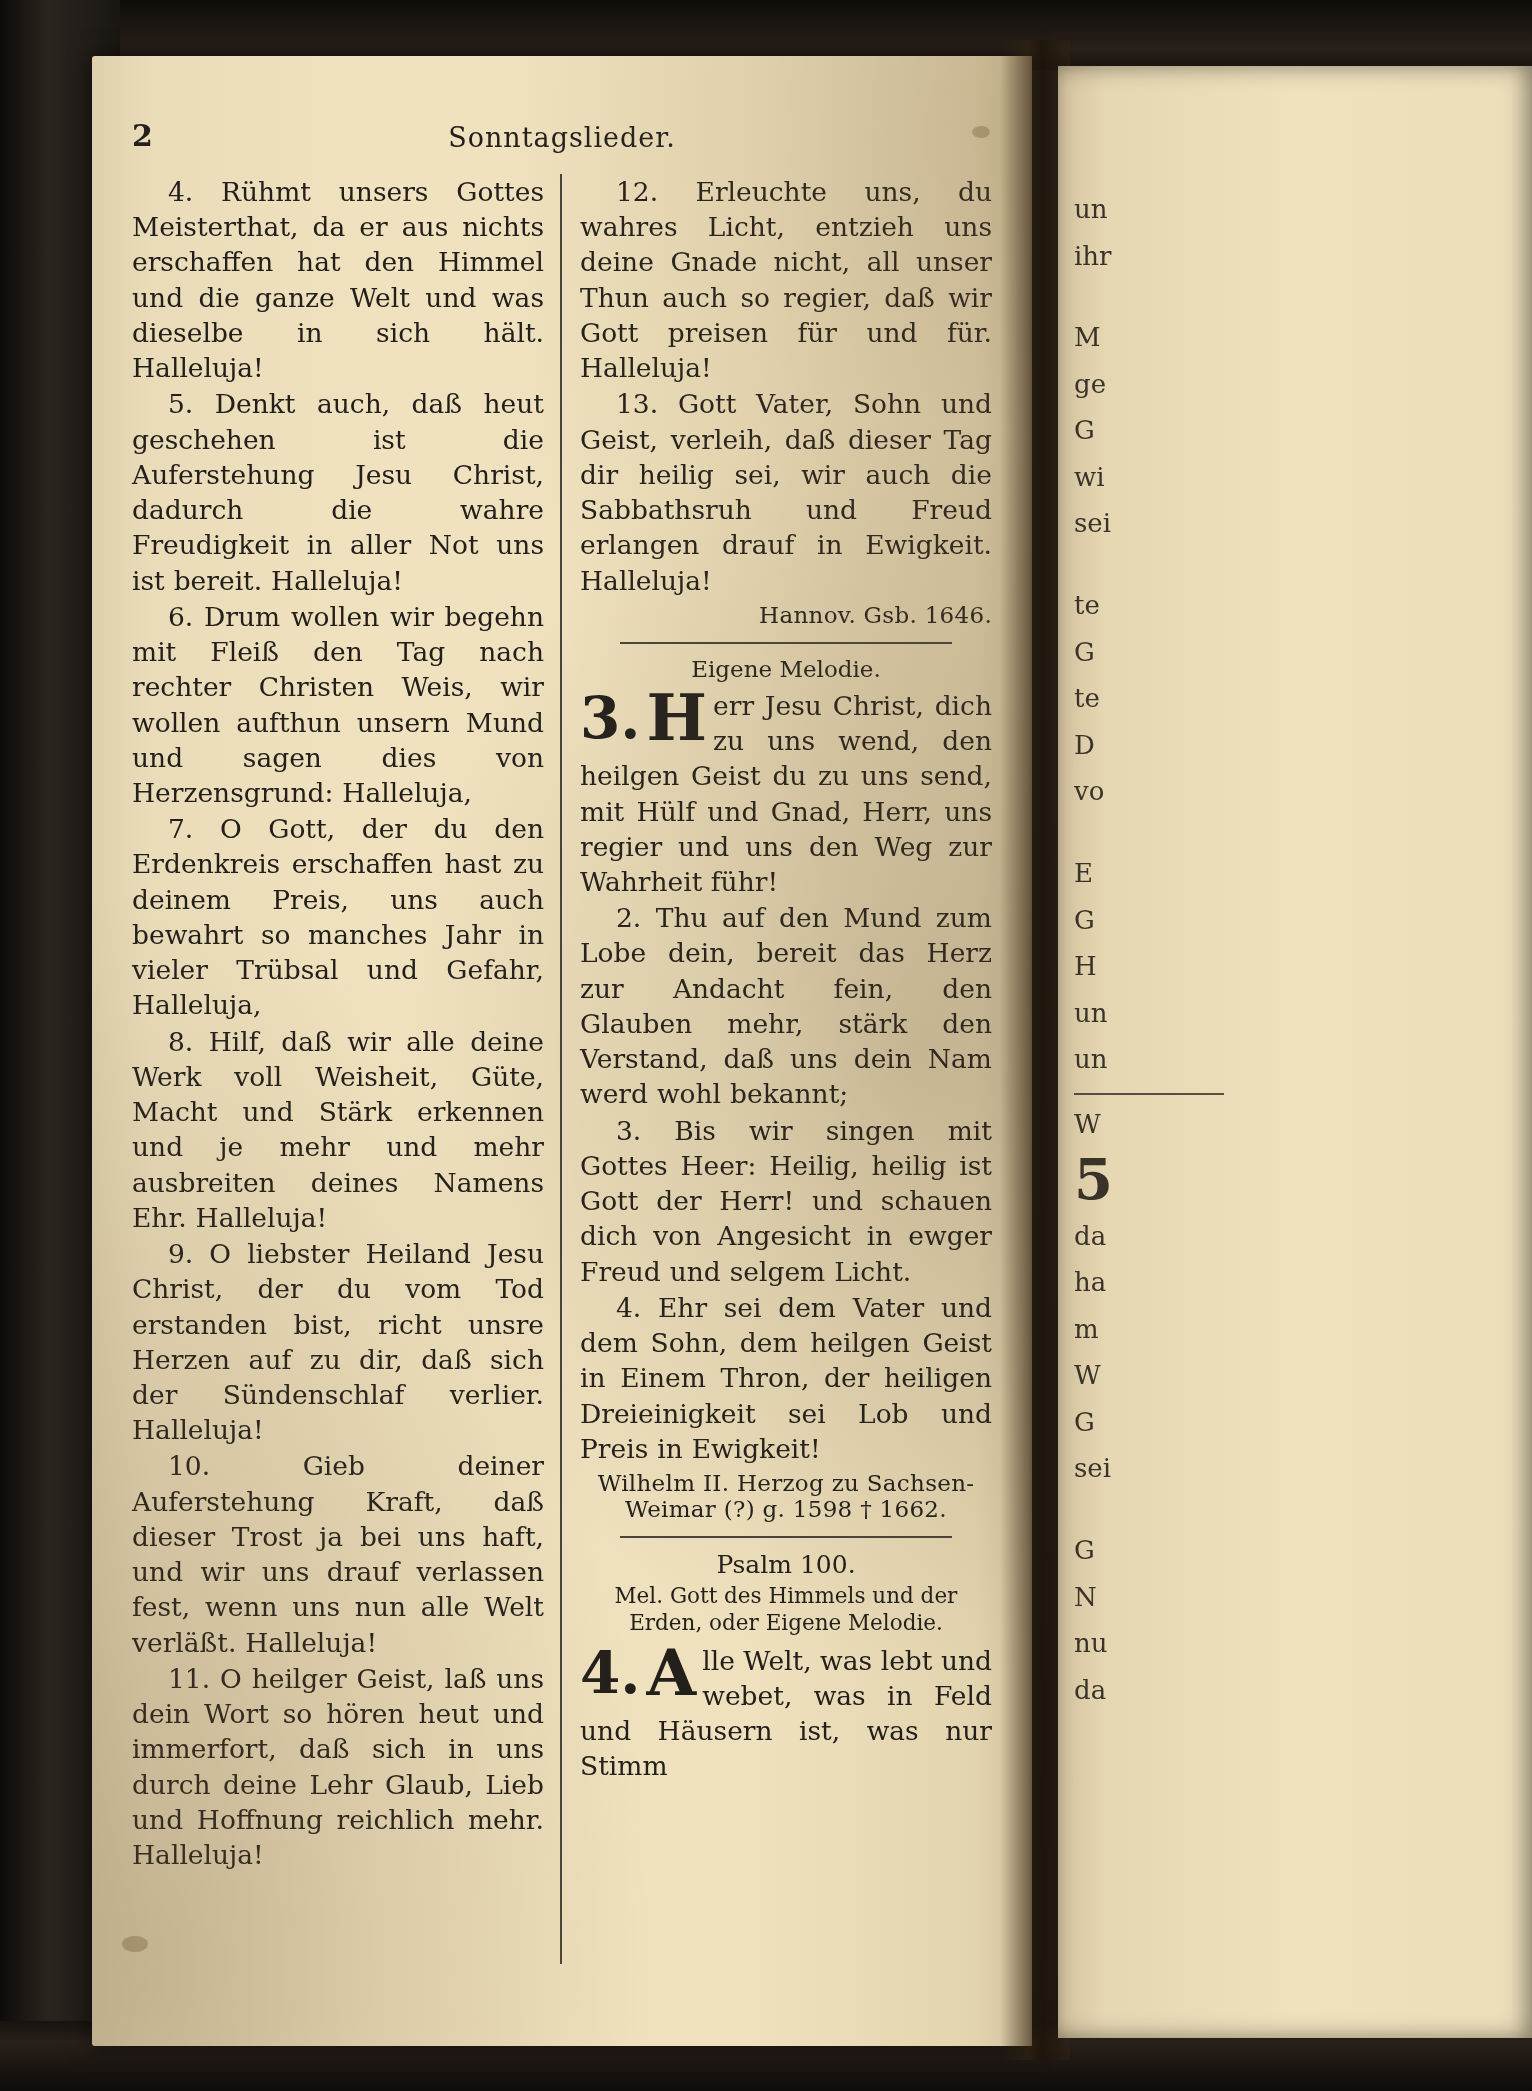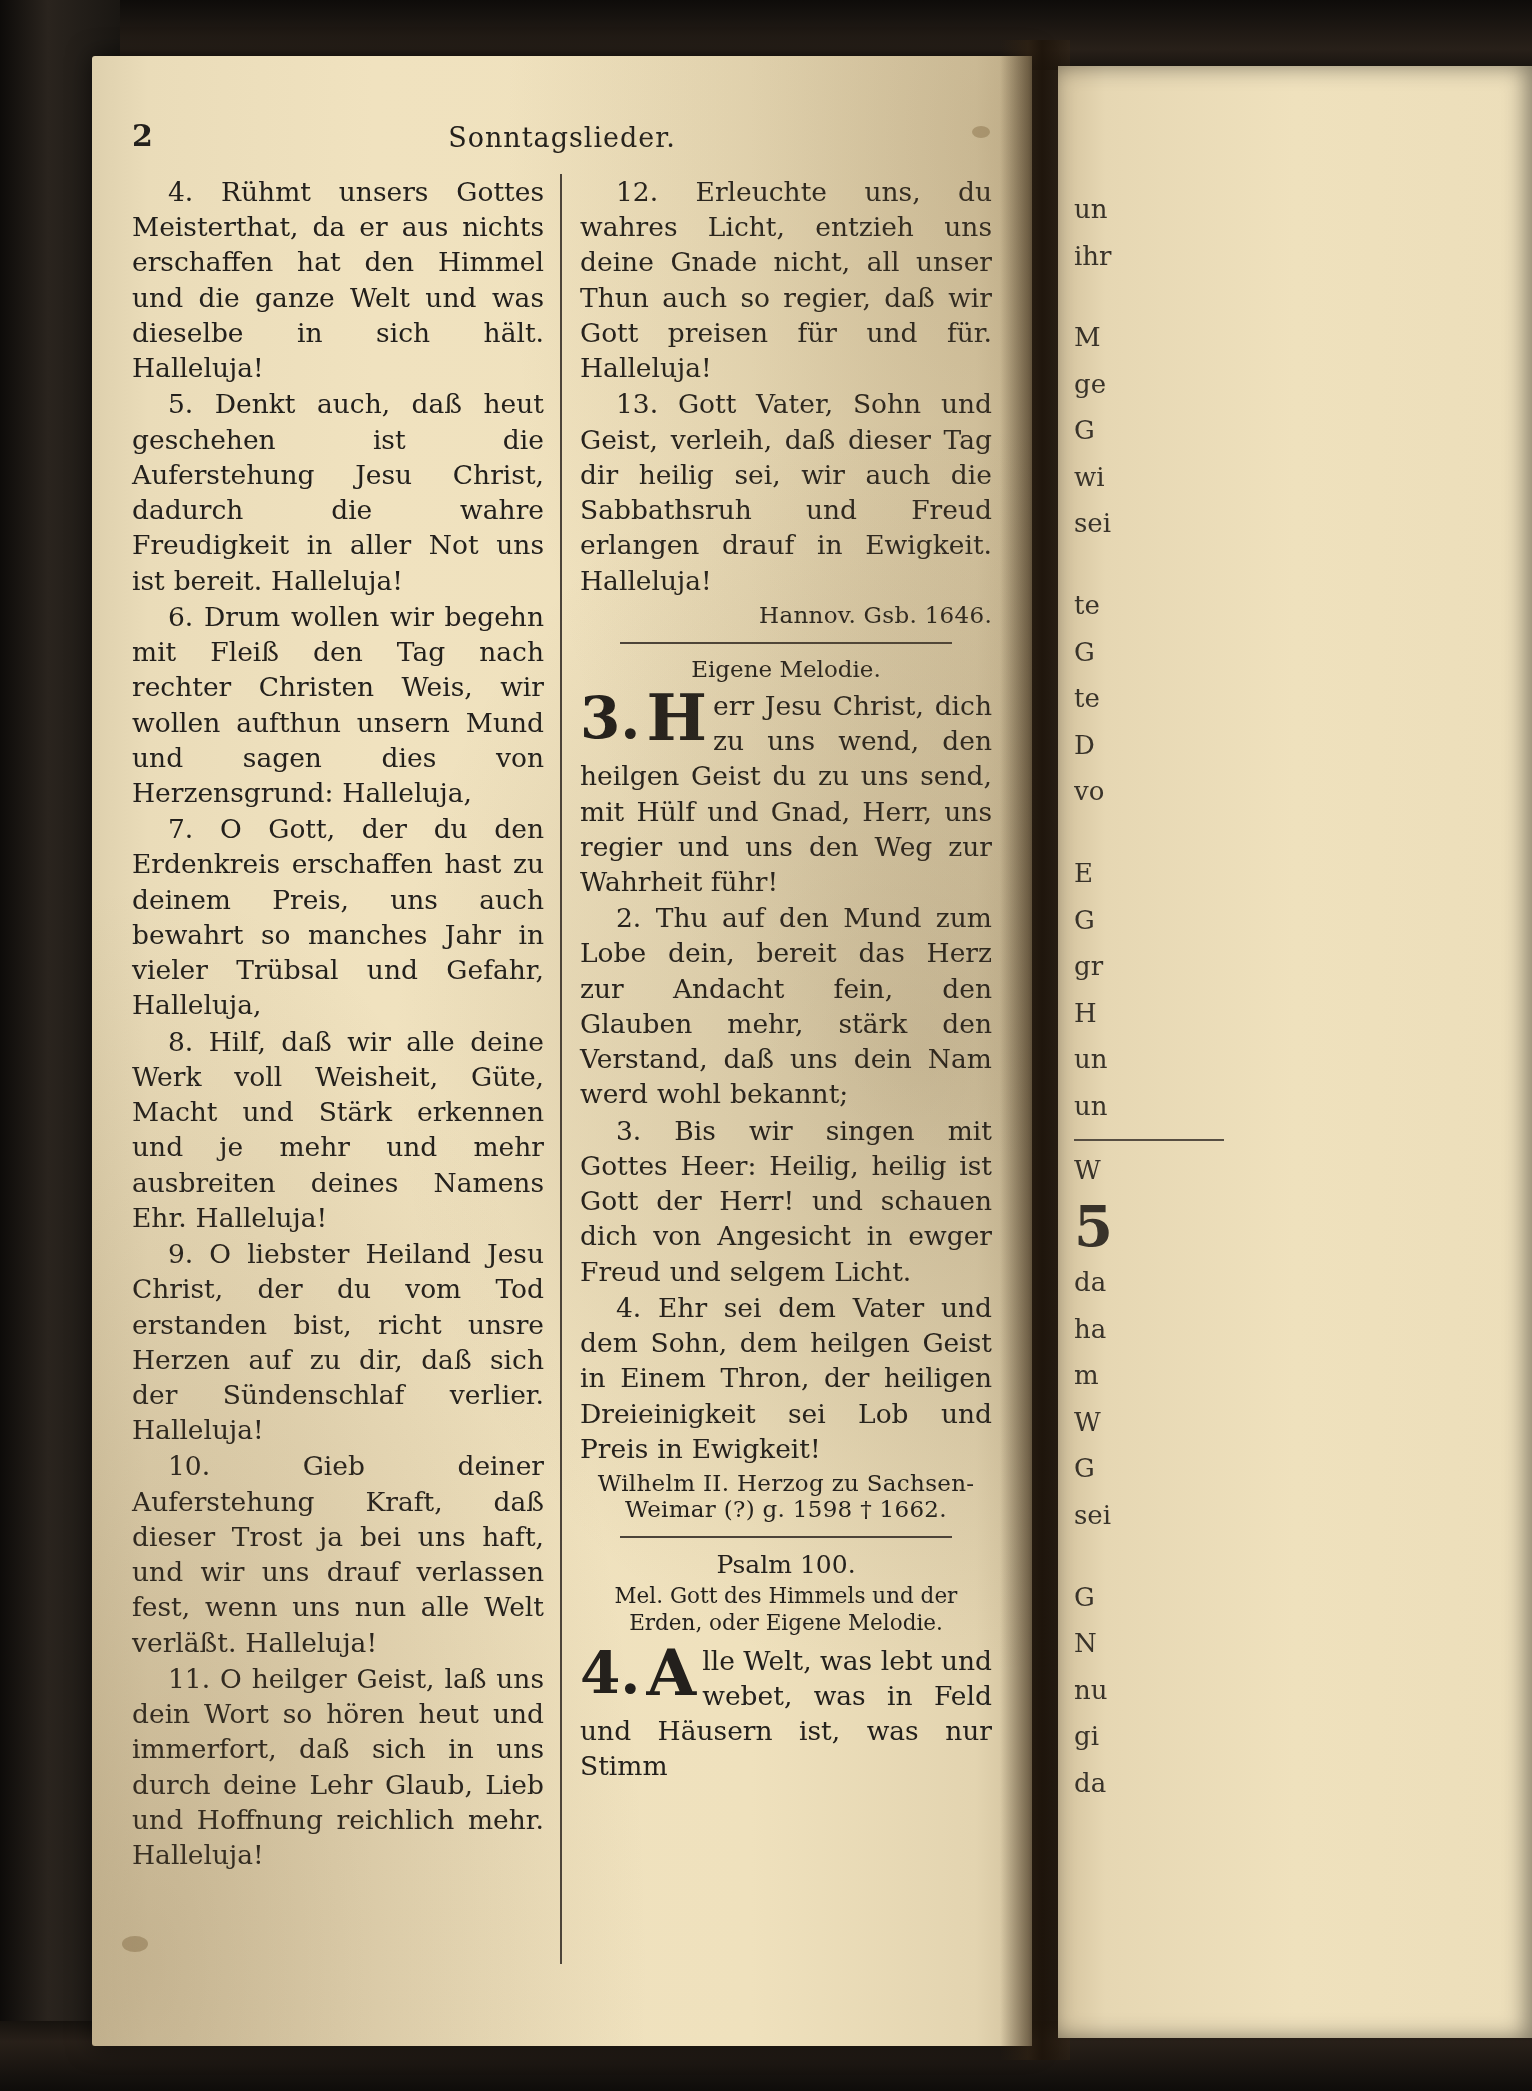--- a/index.html
+++ b/index.html
@@ -301,33 +301,31 @@
     <p>sei</p>
     <div class="gap"></div>
     <p>te</p>
     <p>G</p>
     <p>te</p>
     <p>D</p>
     <p>vo</p>
     <div class="gap"></div>
     <p>E</p>
     <p>G</p>
-    <p>gr</p>
     <p>H</p>
     <p>un</p>
     <p>un</p>
     <hr class="rrule">
     <p>W</p>
     <p class="bigopen">5</p>
     <p>da</p>
     <p>ha</p>
     <p>m</p>
     <p>W</p>
     <p>G</p>
     <p>sei</p>
     <div class="gap"></div>
     <p>G</p>
     <p>N</p>
     <p>nu</p>
-    <p>gi</p>
     <p>da</p>
   </div>
 </div>
 
 </body></html>

